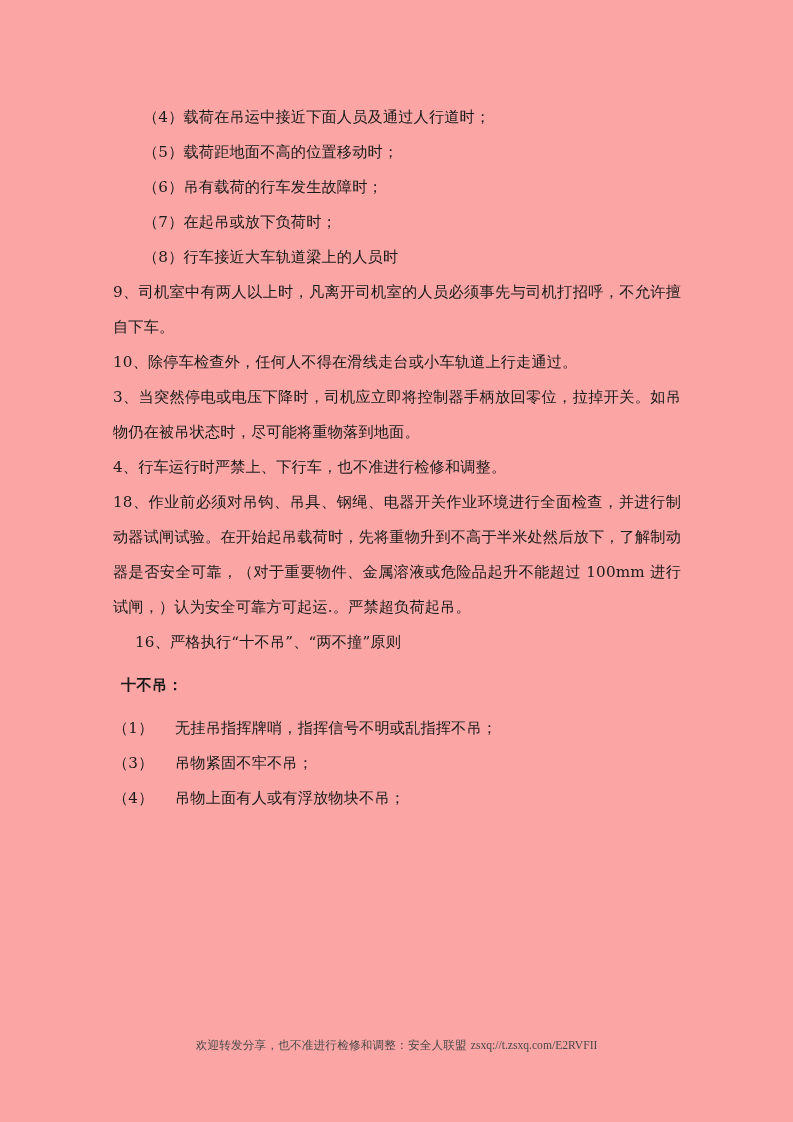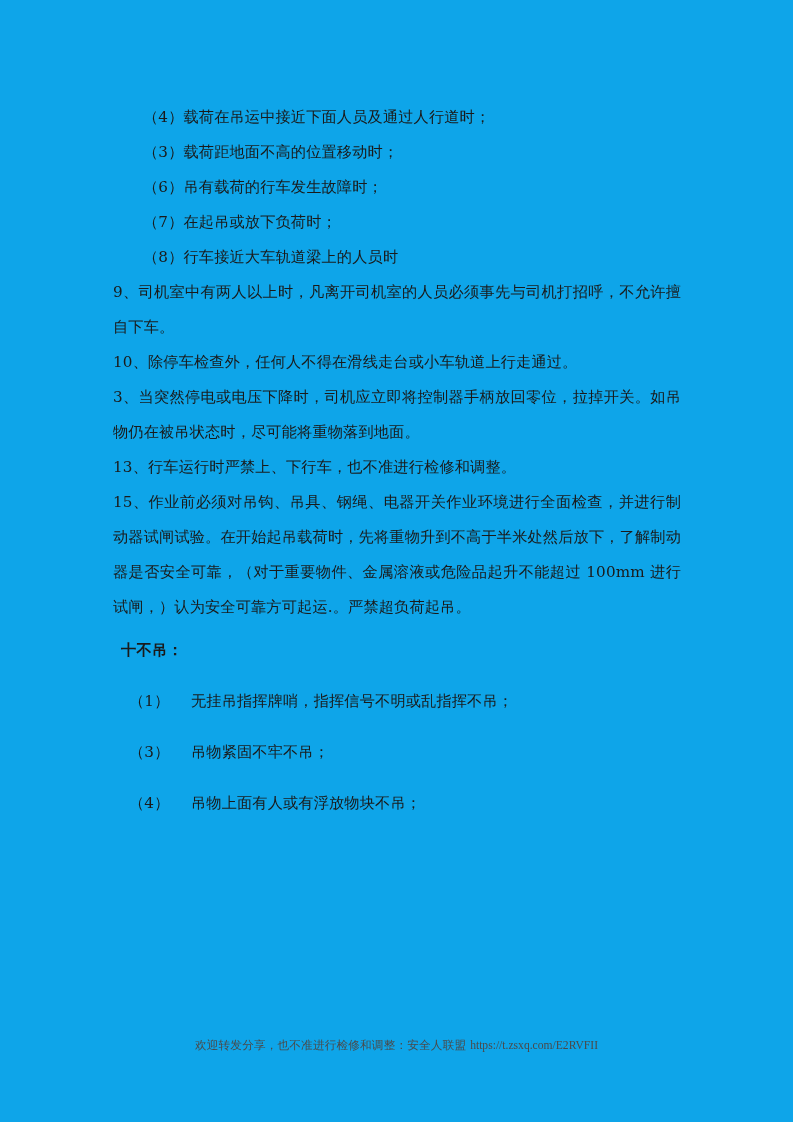--- a/index.html
+++ b/index.html
@@ -9,21 +9,21 @@
     background: #ffffff;
   }
   body {
     font-family: "DejaVu Serif", "Liberation Serif", serif;
     color: #1a1a1a;
   }
   #page {
     position: relative;
     width: 793px;
     height: 1122px;
-    background: #0ea5e9;
+    background: #fca5a5;
     overflow: hidden;
     box-sizing: border-box;
   }
   #text-column {
     position: absolute;
     left: 113px;
     top: 100px;
     width: 568px;
   }
   .para {
@@ -51,21 +51,21 @@
     font-size: 15.2px;
     line-height: 35px;
     margin: 8px;
     font-weight: bold;
     text-indent: 0;
     letter-spacing: 0.3px;
   }
   .list-item {
     font-size: 15.2px;
     line-height: 35px;
-    margin: 16px;
+    margin: 0;
     text-indent: 0;
     display: block;
     letter-spacing: 0.15px;
   }
   .list-item .marker {
     display: inline-block;
     min-width: 62px;
   }
   #footer {
     position: absolute;
@@ -85,55 +85,56 @@
 </style>
 </head>
 <body>
 
 <div id="page">
 
   <div id="text-column">
 
     <p class="para indent-2">（4）载荷在吊运中接近下面人员及通过人行道时；</p>
 
-    <p class="para indent-2">（3）载荷距地面不高的位置移动时；</p>
+    <p class="para indent-2">（5）载荷距地面不高的位置移动时；</p>
 
     <p class="para indent-2">（6）吊有载荷的行车发生故障时；</p>
 
     <p class="para indent-2">（7）在起吊或放下负荷时；</p>
 
     <p class="para indent-2">（8）行车接近大车轨道梁上的人员时</p>
 
     <p class="para indent-0">9、司机室中有两人以上时，凡离开司机室的人员必须事先与司机打招呼，不允许擅自下车。</p>
 
     <p class="para indent-0">10、除停车检查外，任何人不得在滑线走台或小车轨道上行走通过。</p>
 
     <p class="para indent-0">3、当突然停电或电压下降时，司机应立即将控制器手柄放回零位，拉掉开关。如吊物仍在被吊状态时，尽可能将重物落到地面。</p>
 
 
-    <p class="para indent-0">13、行车运行时严禁上、下行车，也不准进行检修和调整。</p>
+    <p class="para indent-0">4、行车运行时严禁上、下行车，也不准进行检修和调整。</p>
 
 
-    <p class="para indent-0">15、作业前必须对吊钩、吊具、钢绳、电器开关作业环境进行全面检查，并进行制动器试闸试验。在开始起吊载荷时，先将重物升到不高于半米处然后放下，了解制动器是否安全可靠，（对于重要物件、金属溶液或危险品起升不能超过 100mm 进行试闸，）认为安全可靠方可起运.。严禁超负荷起吊。</p>
+    <p class="para indent-0">18、作业前必须对吊钩、吊具、钢绳、电器开关作业环境进行全面检查，并进行制动器试闸试验。在开始起吊载荷时，先将重物升到不高于半米处然后放下，了解制动器是否安全可靠，（对于重要物件、金属溶液或危险品起升不能超过 100mm 进行试闸，）认为安全可靠方可起运.。严禁超负荷起吊。</p>
 
+    <p class="para indent-1">16、严格执行“十不吊”、“两不撞”原则</p>
 
     <p class="section-head">十不吊：</p>
 
     <p class="list-item">
       <span class="marker">（1）</span><span>无挂吊指挥牌哨，指挥信号不明或乱指挥不吊；</span>
     </p>
 
 
     <p class="list-item">
       <span class="marker">（3）</span><span>吊物紧固不牢不吊；</span>
     </p>
 
     <p class="list-item">
       <span class="marker">（4）</span><span>吊物上面有人或有浮放物块不吊；</span>
     </p>
 
   </div>
 
   <div id="footer">
-    <span>欢迎转发分享，也不准进行检修和调整：安全人联盟</span><span>&nbsp;</span><span class="url">https://t.zsxq.com/E2RVFII</span>
+    <span>欢迎转发分享，也不准进行检修和调整：安全人联盟</span><span>&nbsp;</span><span class="url">zsxq://t.zsxq.com/E2RVFII</span>
   </div>
 
 </div>
 
 </body></html>

